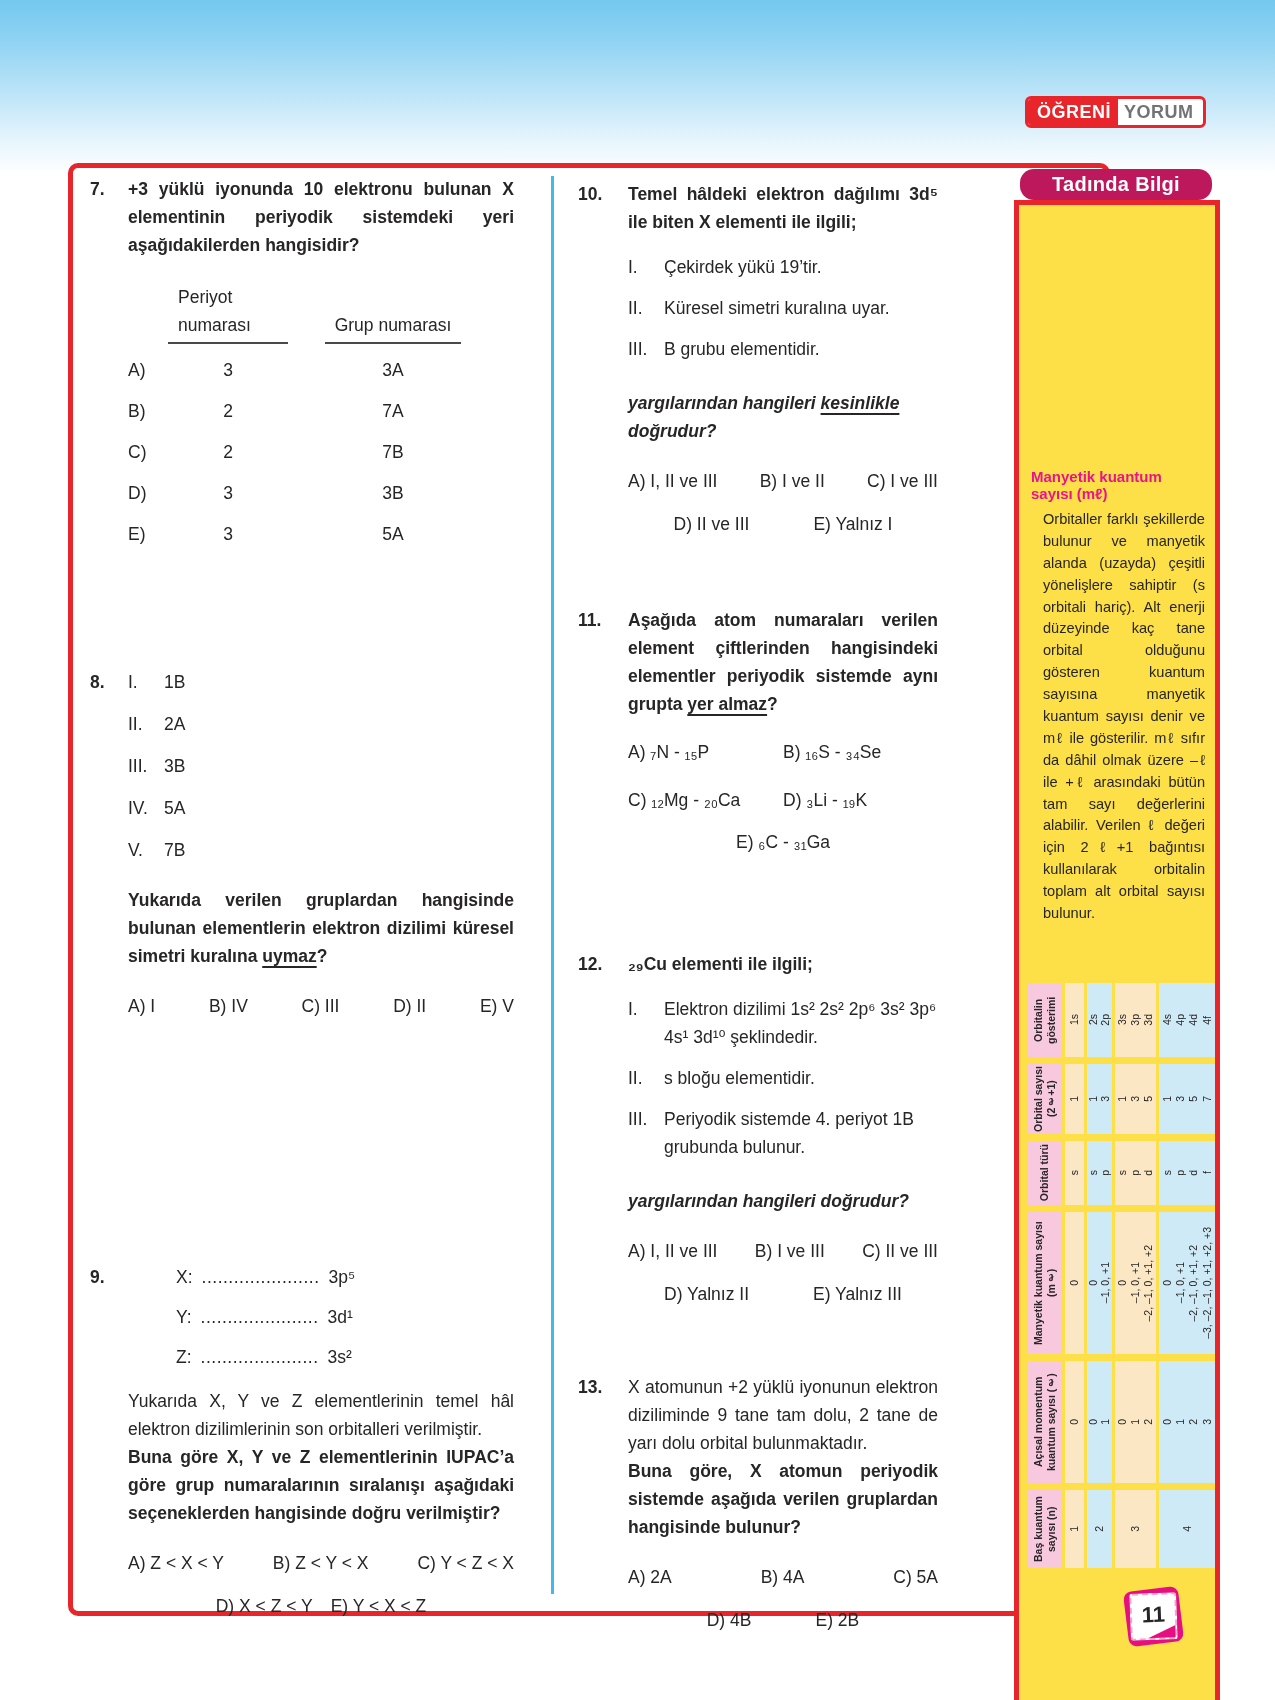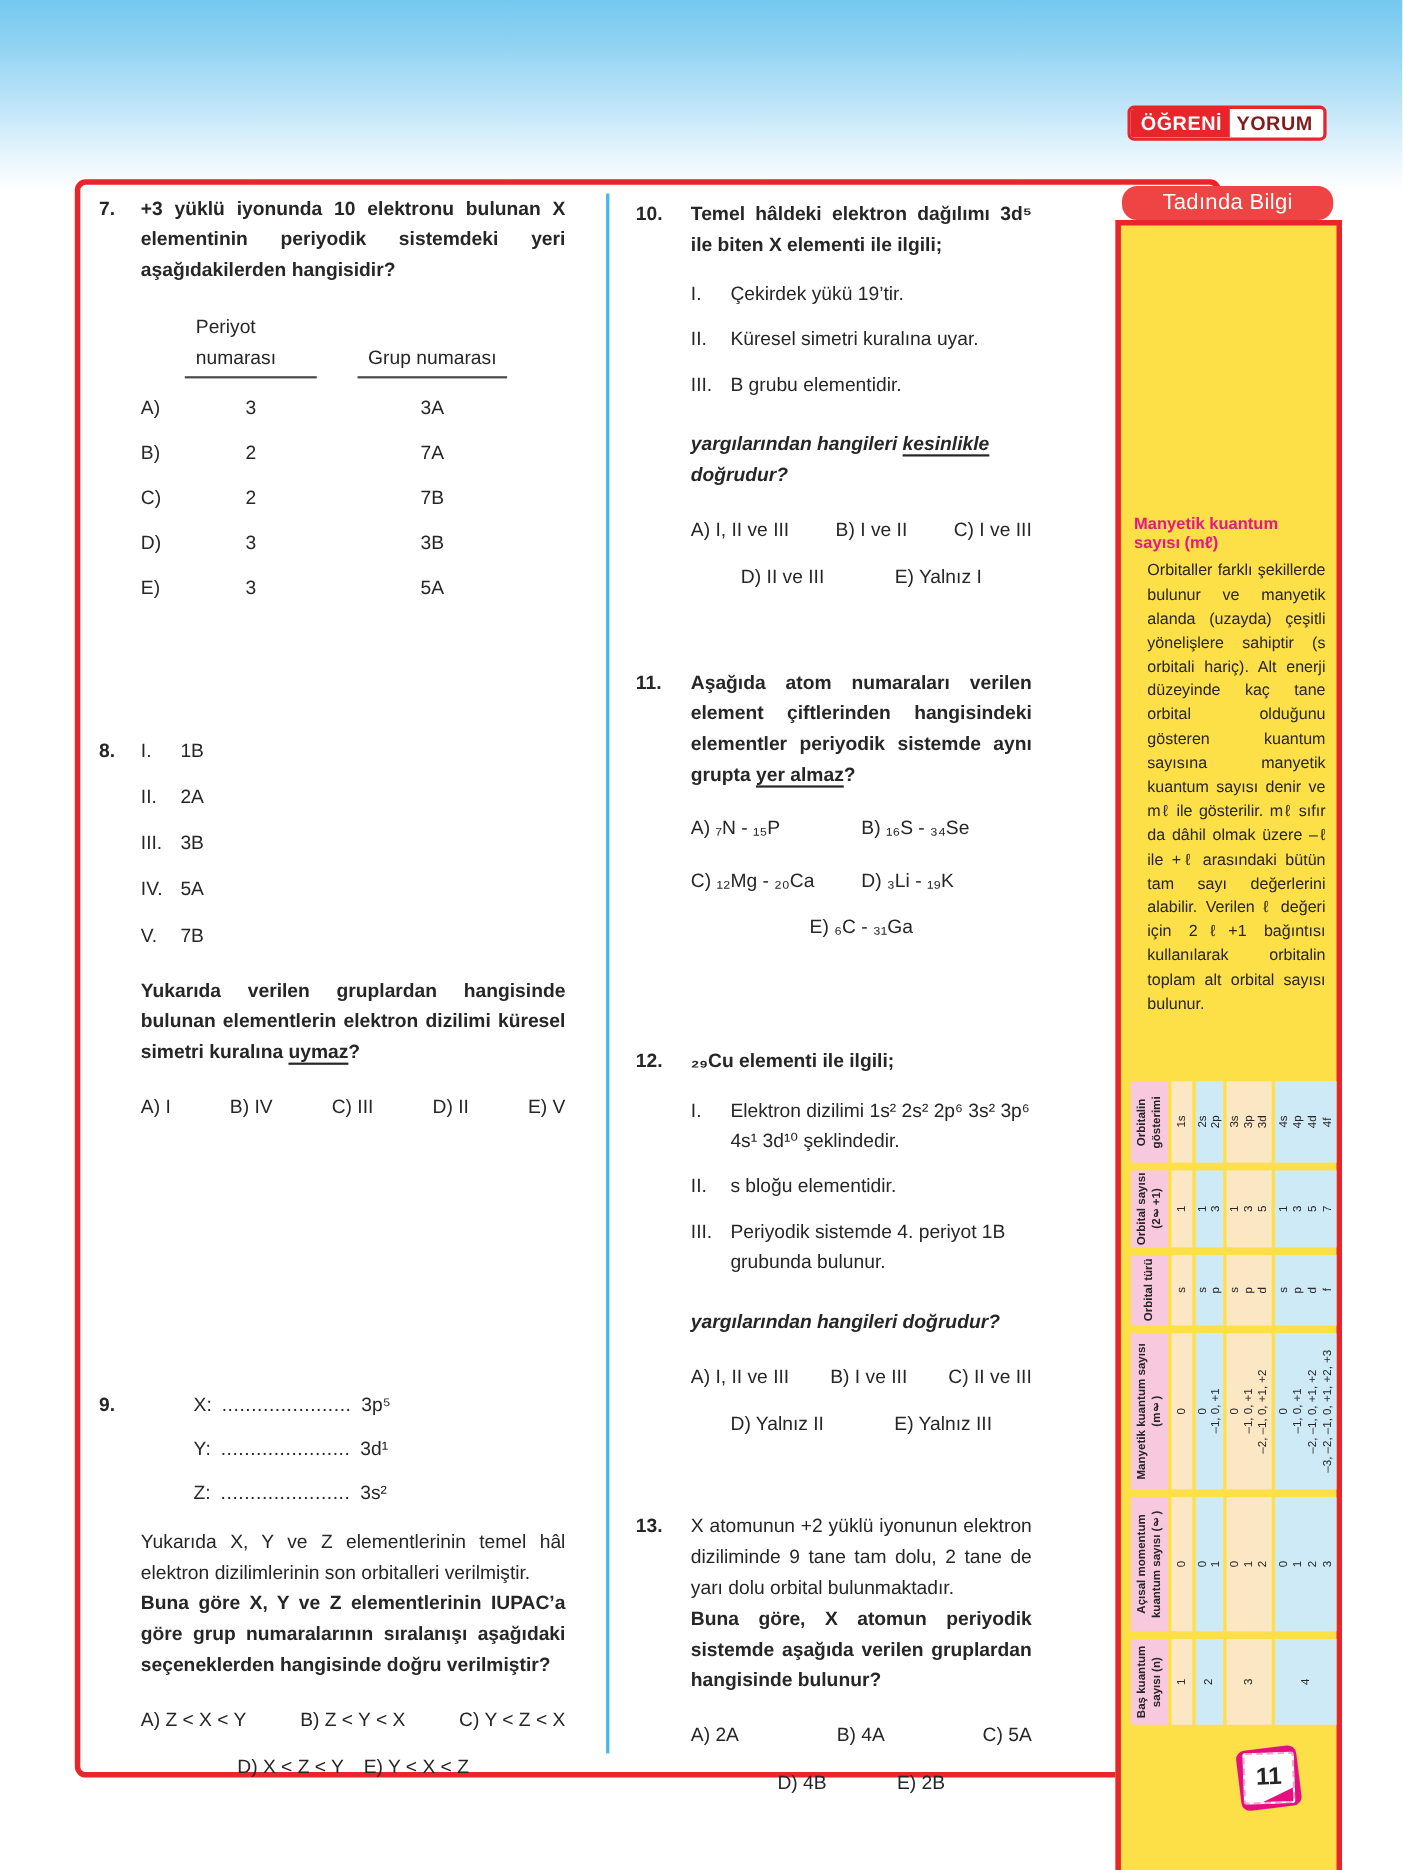--- a/index.html
+++ b/index.html
@@ -17,21 +17,21 @@
   }
   
   .logo {
     position: absolute; left: 1025px; top: 96px; height: 32px;
     display: flex; align-items: stretch;
     border: 3px solid #e8252a; border-radius: 6px; background: #fff;
     font-weight: bold; font-size: 18px; line-height: 26px; letter-spacing: .5px;
     overflow: hidden; z-index: 4;
   }
   .logo-left { background: #e8252a; color: #fff; padding: 0 7px 0 9px; }
-  .logo-right { color: #7f1d1d; padding: 0 9px 0 6px; }
+  .logo-right { color: #737373; padding: 0 9px 0 6px; }
 
   
   .main-box {
     position: absolute; left: 68px; top: 163px; width: 1042px; height: 1453px;
     background: #fff; border: 5px solid #e8252a; border-radius: 10px; z-index: 1;
   }
   .divider { position: absolute; left: 478px; top: 8px; width: 3px; height: 1418px; background: #45b8ea; }
 
   .q { position: absolute; display: grid; align-items: start; font-size: 17.5px; line-height: 1.6; }
   .qc1 { left: 17px; width: 424px; grid-template-columns: 38px 1fr; }
@@ -64,21 +64,21 @@
   .q9line { display: flex; gap: 9px; margin-bottom: 12px; }
   .q9line .dots { letter-spacing: .5px; }
 
   
   .sidebar {
     position: absolute; left: 1014px; top: 200px; width: 206px; height: 1620px;
     background: #fde047; border: 5px solid #e8252a; z-index: 2;
   }
   .sb-badge {
     position: absolute; left: 1020px; top: 169px; width: 192px; height: 31px;
-    background: #ef4444; border-radius: 14px; color: #fff; font-weight: normal;
+    background: #be185d; border-radius: 14px; color: #fff; font-weight: bold;
     font-size: 20px; display: flex; align-items: center; justify-content: center;
     z-index: 5; letter-spacing: .3px;
   }
   .sb-title { color: #e9148b; font-weight: bold; font-size: 15px; margin: 263px 11px 7px 12px; }
   .sb-body { margin: 0 10px 0 24px; font-size: 14.6px; line-height: 1.5; text-align: justify; }
 
   .sb-table { margin: 58px 0 0 9px; display: flex; flex-direction: column; gap: 7px; }
   .trow { display: flex; gap: 3px; }
   .trow.r0 { height: 74px; } .trow.r1 { height: 70px; } .trow.r2 { height: 64px; }
   .trow.r3 { height: 142px; } .trow.r4 { height: 122px; } .trow.r5 { height: 78px; }

